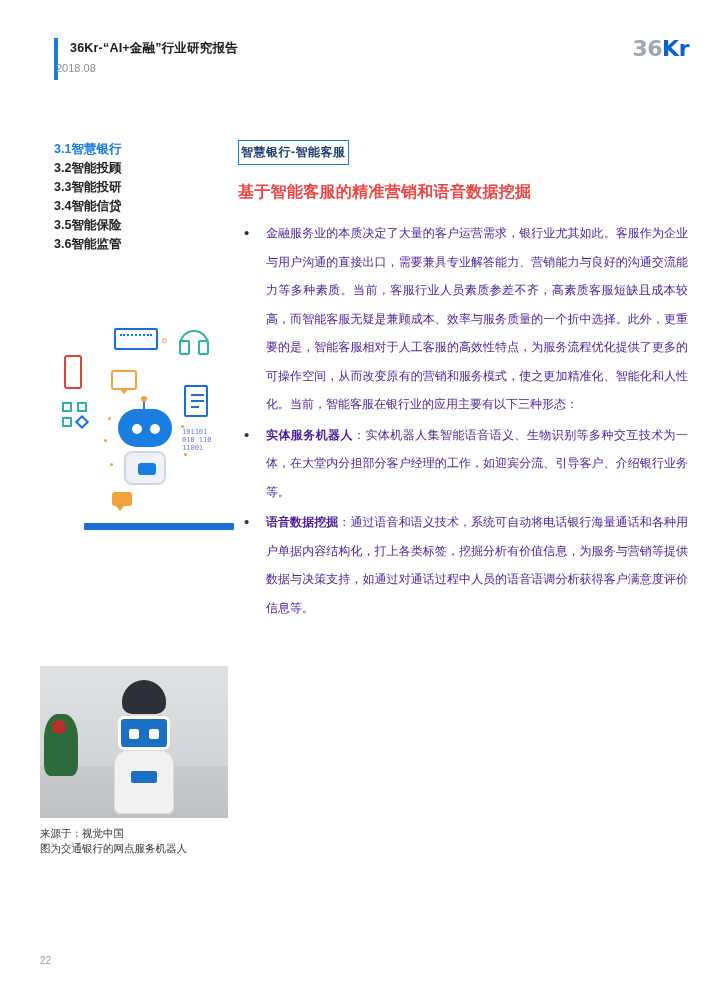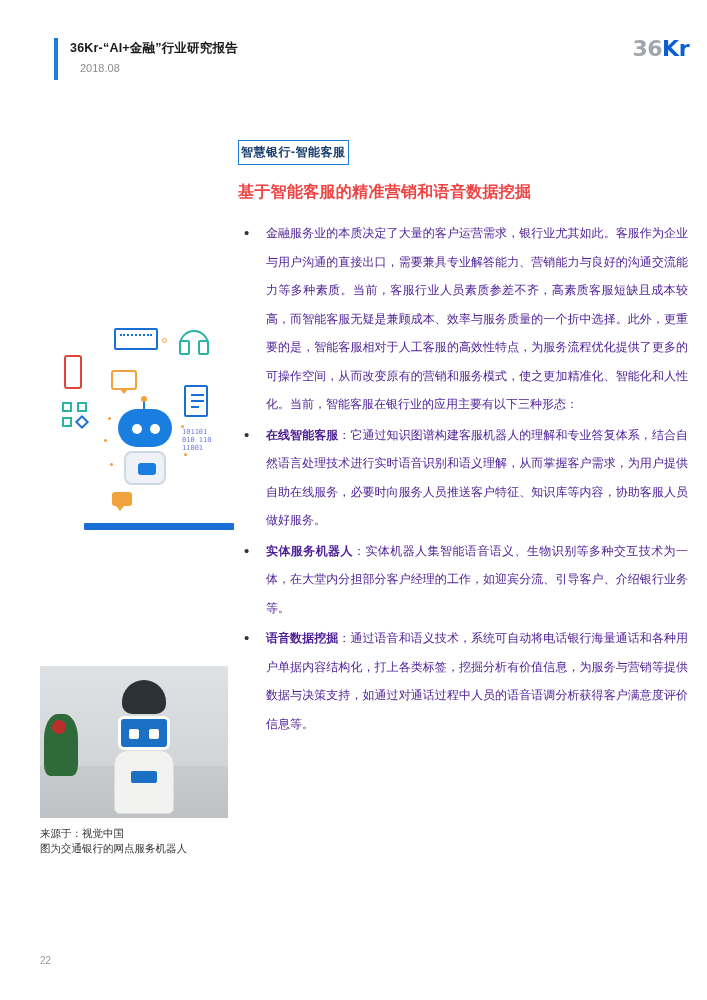--- a/index.html
+++ b/index.html
@@ -17,21 +17,21 @@
   .header-bar {
     position: absolute; left: 38px; top: 38px;
     width: 4px; height: 42px; background: #1a7de0;
   }
   .header-title {
     position: absolute; left: 54px; top: 40px;
     font-size: 12.5px; font-weight: bold; letter-spacing: .2px;
     color: #1a1a1a;
   }
   .header-date {
-    position: absolute; left: 64px; top: 62px;
+    position: absolute; left: 40px; top: 62px;
     font-size: 11px; color: #8d8d8d;
   }
   .logo {
     position: absolute; right: 34px; top: 36px;
     font-size: 22px; font-weight: bold; letter-spacing: -0.5px;
     font-family: "DejaVu Sans", sans-serif;
   }
   .logo .g { color: #9fa6ad; }
   .logo .b { color: #0a5fd4; }
 
@@ -232,20 +232,28 @@
 
   <div class="header">
     <div class="header-bar"></div>
     <div class="header-title">36Kr-“AI+金融”行业研究报告</div>
     <div class="header-date">2018.08</div>
     <div class="logo">
       <span class="g">36</span><span class="b">Kr</span>
     </div>
   </div>
 
+  <div class="toc">
+    <div class="toc-item active">3.1智慧银行</div>
+    <div class="toc-item">3.2智能投顾</div>
+    <div class="toc-item">3.3智能投研</div>
+    <div class="toc-item">3.4智能信贷</div>
+    <div class="toc-item">3.5智能保险</div>
+    <div class="toc-item">3.6智能监管</div>
+  </div>
 
   <div class="illus">
     <div class="phone"></div>
     <div class="keyboard"></div>
     <div class="kb-dot"></div>
     <div class="headphone"></div>
     <div class="chatbox"></div>
     <div class="doc">
         <i></i>
         <i></i>
@@ -297,23 +305,20 @@
 
   <div class="content">
     <div class="tag">智慧银行-智能客服</div>
     <div class="headline">基于智能客服的精准营销和语音数据挖掘</div>
 
     <ul class="bullets">
       <li>
         <span>金融服务业的本质决定了大量的客户运营需求，银行业尤其如此。客服作为企业与用户沟通的直接出口，需要兼具专业解答能力、营销能力与良好的沟通交流能力等多种素质。当前，客服行业人员素质参差不齐，高素质客服短缺且成本较高，而智能客服无疑是兼顾成本、效率与服务质量的一个折中选择。此外，更重要的是，智能客服相对于人工客服的高效性特点，为服务流程优化提供了更多的可操作空间，从而改变原有的营销和服务模式，使之更加精准化、智能化和人性化。当前，智能客服在银行业的应用主要有以下三种形态：</span>
       </li>
       <li>
-        <b>在线智能客服</b><span>：它通过知识图谱构建客服机器人的理解和专业答复体系，结合自然语言处理技术进行实时语音识别和语义理解，从而掌握客户需求，为用户提供自助在线服务，必要时向服务人员推送客户特征、知识库等内容，协助客服人员做好服务。</span>
-      </li>
-      <li>
         <b>实体服务机器人</b><span>：实体机器人集智能语音语义、生物识别等多种交互技术为一体，在大堂内分担部分客户经理的工作，如迎宾分流、引导客户、介绍银行业务等。</span>
       </li>
       <li>
         <b>语音数据挖掘</b><span>：通过语音和语义技术，系统可自动将电话银行海量通话和各种用户单据内容结构化，打上各类标签，挖掘分析有价值信息，为服务与营销等提供数据与决策支持，如通过对通话过程中人员的语音语调分析获得客户满意度评价信息等。</span>
       </li>
     </ul>
   </div>
 
   <div class="page-number">22</div>
 </div>

